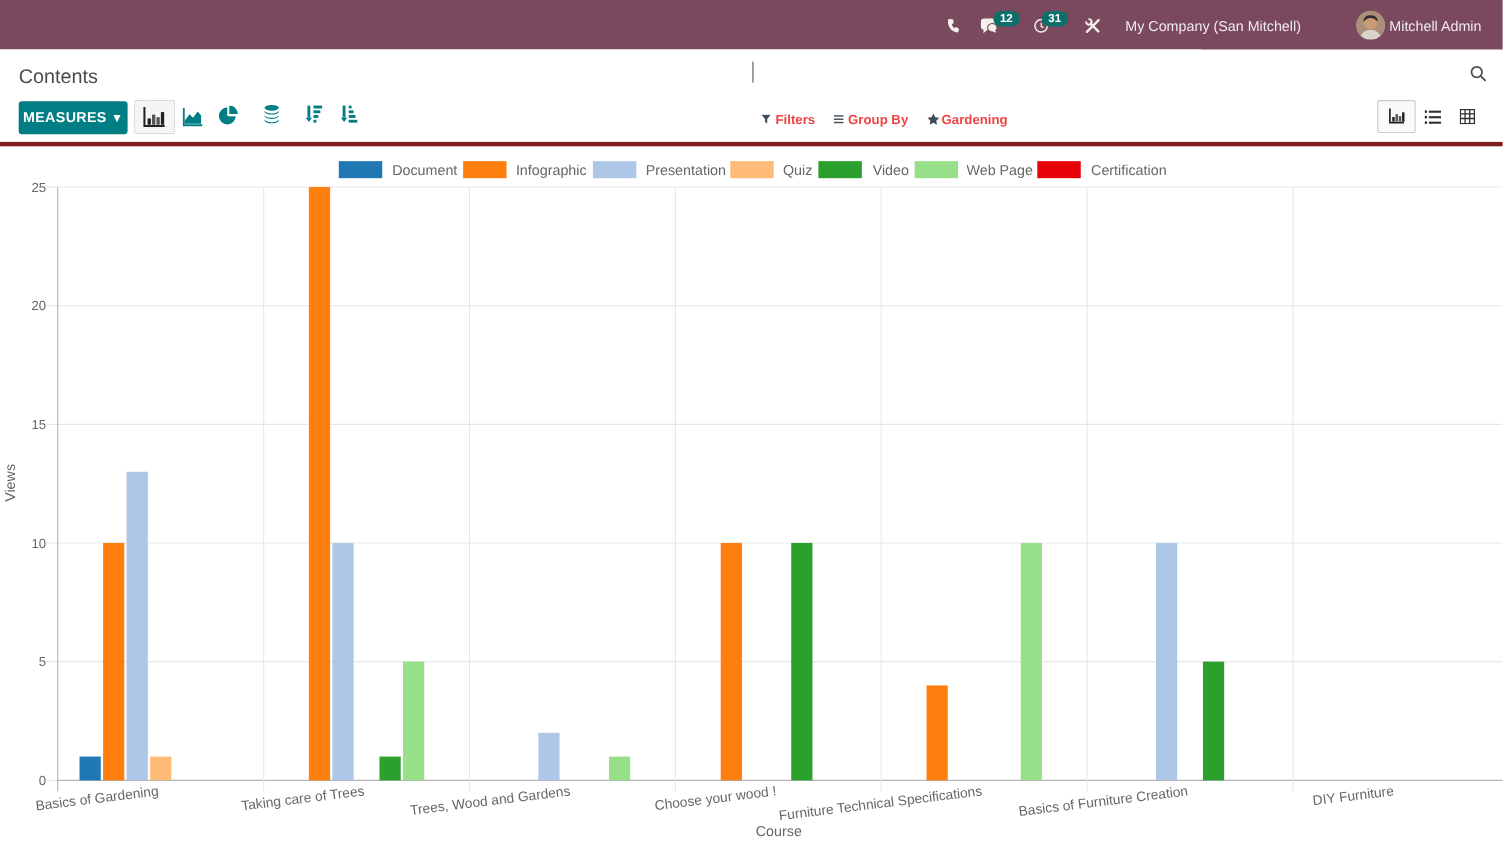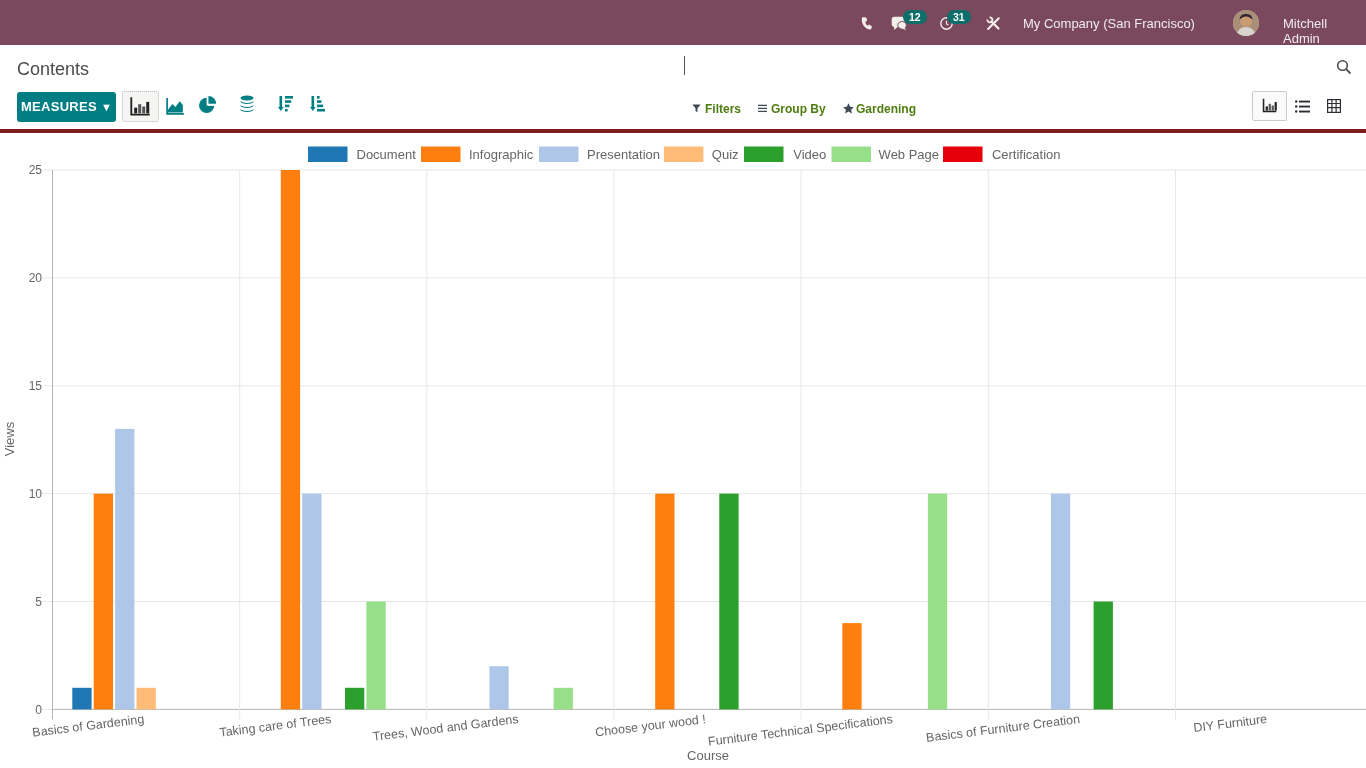--- a/index.html
+++ b/index.html
@@ -25,21 +25,21 @@
 .searchbox input { width:640px; border:0; outline:none; font-size:12.5px; color:#999;
   font-family:"Liberation Sans",sans-serif; padding:11px 0 0 3px;}
 .searchbox input::placeholder { color:#b9b9b9; opacity:1; }
 .control-row { position:absolute; left:0; top:88px; width:1366px; height:45px; background:#fff;
   border-bottom:4px solid #7f1d1d; }
 .btn-measures { position:absolute; left:17px; top:4px; width:99px; height:30px; background:#017e84;
   color:#fff; font-size:13px; font-weight:bold; border:none; border-radius:3px;
   text-align:center; line-height:30px; letter-spacing:0.3px;}
 .gt-active { position:absolute; left:122px; top:3px; width:37px; height:31px;
   background:#f5f5f3; border:1px dotted #bdbdbd; border-radius:2px; }
-.fbtn { position:absolute; top:14px; font-size:12px; font-weight:bold; color:#4d7c0f; }
+.fbtn { position:absolute; top:14px; font-size:12px; font-weight:bold; color:#ef4444; }
 .vs-active { position:absolute; left:1252px; top:3px; width:35px; height:30px;
   background:#fafafa; border:1px solid #ccc; border-radius:2px; }
 svg text { font-family:"Liberation Sans",sans-serif; }
 </style>
 </head>
 <body>
 
 <div class="navbar">
   <div class="nav-right">
     <svg style="position:absolute;left:860px;top:17px" width="13" height="13" viewBox="0 0 16 16">
@@ -54,30 +54,30 @@
     <svg style="position:absolute;left:940px;top:17px" width="13" height="13" viewBox="0 0 16 16">
       <circle cx="8" cy="8" r="7" fill="none" stroke="#f3efea" stroke-width="1.7"></circle>
       <path d="M8 4.5 L8 8.5 L10.5 10" fill="none" stroke="#f3efea" stroke-width="1.4"></path>
     </svg>
     <div class="badge" style="left:947px;top:10px;">31</div>
     <svg style="position:absolute;left:986px;top:16px" width="15" height="15" viewBox="0 0 16 16">
       <path d="M1.54 3.73 A2.7 2.7 0 1 0 3.73 1.54" fill="none" stroke="#f3efea" stroke-width="1.9"></path>
       <path d="M5.8 5.8 L13.3 13.3" stroke="#f3efea" stroke-width="2.4" stroke-linecap="round"></path>
       <path d="M2.2 13.8 L13.6 2.4" stroke="#f3efea" stroke-width="2.2" stroke-linecap="round"></path>
     </svg>
-    <div style="position:absolute;left:1023px;top:16px;">My Company (San Francisco)</div>
+    <div style="position:absolute;left:1023px;top:16px;">My Company (San Mitchell)</div>
     <div class="avatar" style="position:absolute;left:1233px;top:10px;">
       <svg width="26" height="26" viewBox="0 0 26 26">
         <rect width="26" height="26" fill="#a98f77"></rect>
         <path d="M3 26 Q5 17 13 17 Q21 17 23 26 Z" fill="#d8d3cc"></path>
         <circle cx="13" cy="10.5" r="6.2" fill="#c99b73"></circle>
         <path d="M6.5 10 Q6.8 3.6 13 4 Q19.2 3.6 19.5 10 Q16.5 6.2 13 6.4 Q9.5 6.2 6.5 10 Z" fill="#2e2633"></path>
       </svg>
     </div>
-    <div style="position:absolute;left:1263px;top:16px;margin-left:20px;">Mitchell Admin</div>
+    <div style="position:absolute;left:1263px;top:16px;">Mitchell Admin</div>
   </div>
 </div>
 
 <div class="crumb-row">
   <div class="crumb">Contents</div>
   <div style="position:absolute;left:684px;top:11px;width:1px;height:19px;background:#555;"></div>
   <svg style="position:absolute;left:1336px;top:14px" width="16" height="16" viewBox="0 0 16 16">
     <circle cx="6.5" cy="6.5" r="4.8" fill="none" stroke="#4c4c4c" stroke-width="1.6"></circle>
     <path d="M10.2 10.2 L14.5 14.5" stroke="#4c4c4c" stroke-width="1.8"></path>
   </svg>

